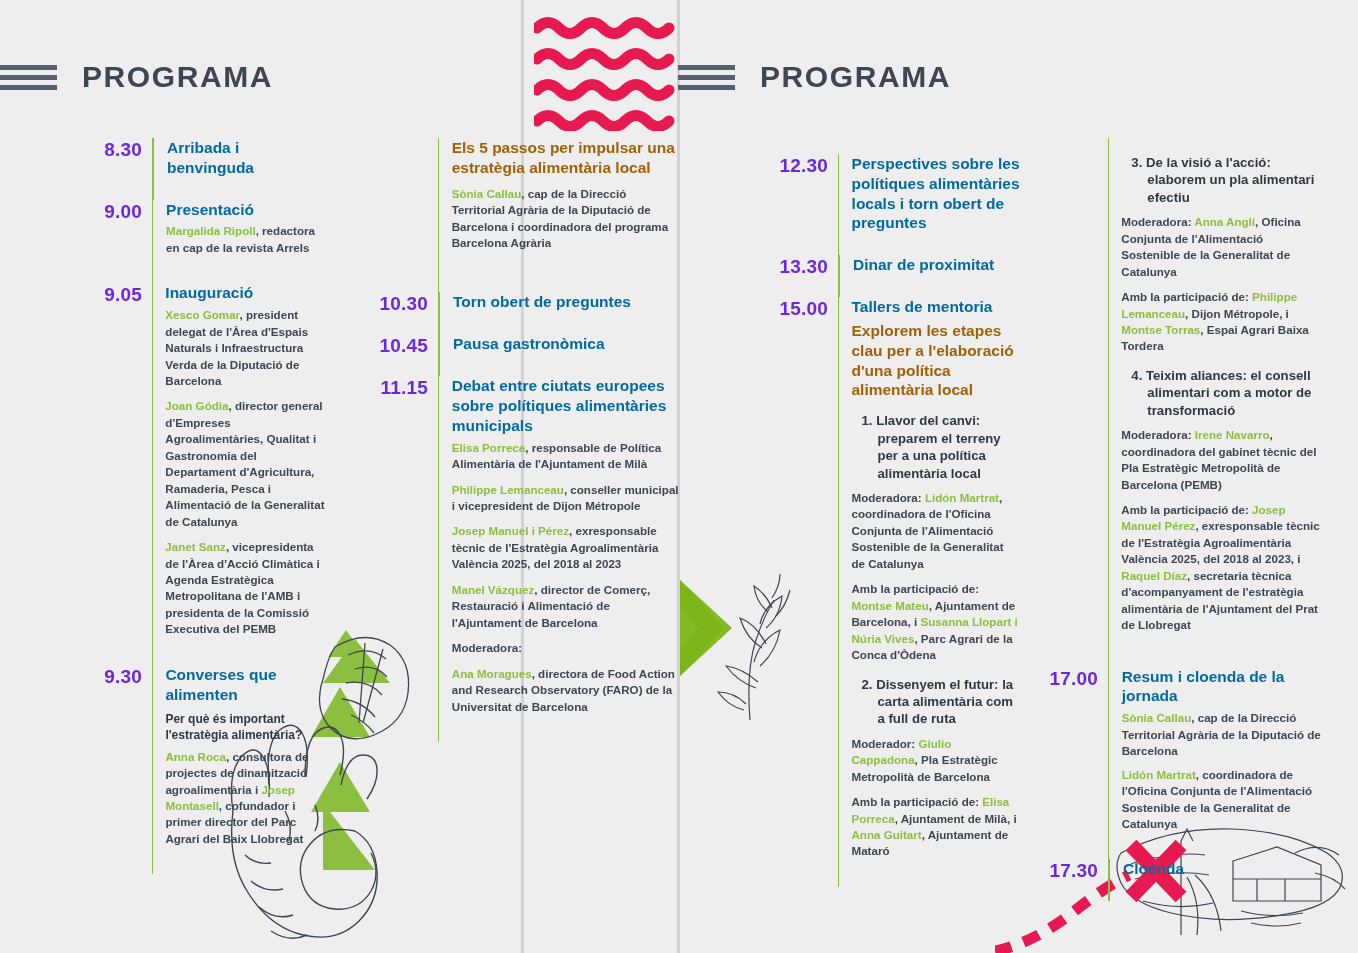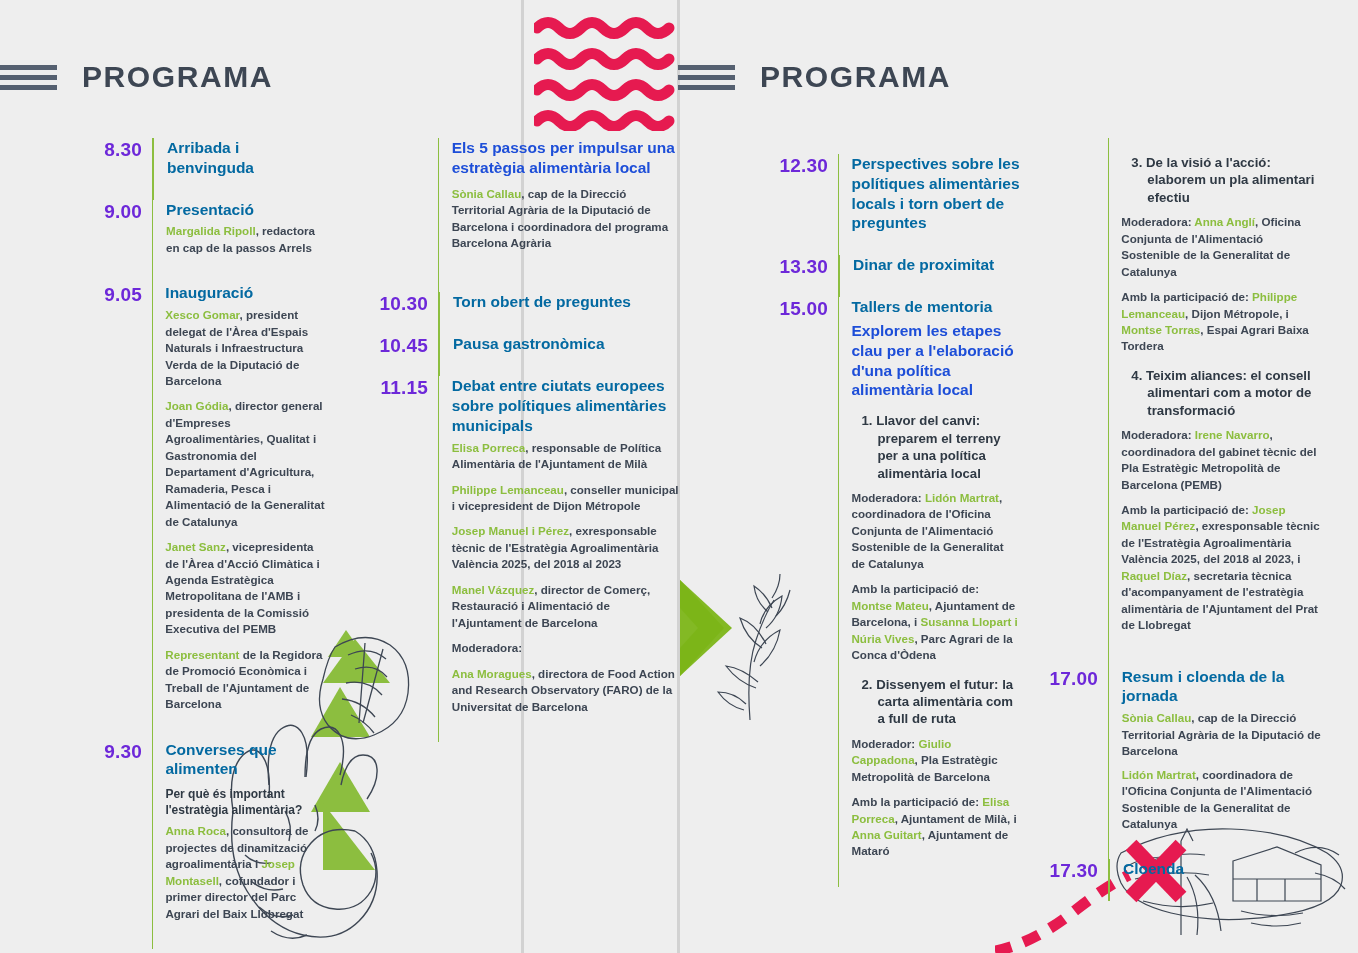--- a/index.html
+++ b/index.html
@@ -55,21 +55,21 @@
 
   h3.sess {
     font-size: 15.5px; font-weight: bold; color: #0369a1;
     line-height: 1.28; margin-bottom: 4px;
   }
   h4.sub {
     font-size: 12px; font-weight: bold; color: #2f3944;
     line-height: 1.3; margin: 8px 0 5px;
   }
   h4.sub-lg {
-    font-size: 15.5px; font-weight: bold; color: #1d4ed8;
+    font-size: 15.5px; font-weight: bold; color: #a16207;
     line-height: 1.28; margin-bottom: 8px;
   }
   .num-item {
     font-size: 13.2px; font-weight: bold; color: #2f3944;
     line-height: 1.32; margin: 12px 0 8px 10px;
     padding-left: 16px; text-indent: -16px;
   }
   p.desc {
     font-size: 11.6px; color: #3d4653; line-height: 1.42;
     margin-bottom: 9px; font-weight: bold;
@@ -197,41 +197,38 @@
         <h3 class="sess">Arribada i benvinguda</h3>
       </div>
     </div>
 
     <div class="row">
       <div class="time t-w1">9.00</div>
       <div class="rule"></div>
       <div class="body">
         <h3 class="sess">Presentació</h3>
         <p class="desc">
-          <span class="nm">Margalida Ripoll</span><span>, redactora en cap de la passos Arrels</span>
+          <span class="nm">Margalida Ripoll</span><span>, redactora en cap de la revista Arrels</span>
         </p>
       </div>
     </div>
 
     <div class="row">
       <div class="time t-w1">9.05</div>
       <div class="rule"></div>
       <div class="body">
         <h3 class="sess">Inauguració</h3>
         <p class="desc">
           <span class="nm">Xesco Gomar</span><span>, president delegat de l'Àrea d'Espais Naturals i Infraestructura Verda de la Diputació de Barcelona</span>
         </p>
         <p class="desc">
           <span class="nm">Joan Gódia</span><span>, director general d'Empreses Agroalimentàries, Qualitat i Gastronomia del Departament d'Agricultura, Ramaderia, Pesca i Alimentació de la Generalitat de Catalunya</span>
         </p>
         <p class="desc">
           <span class="nm">Janet Sanz</span><span>, vicepresidenta de l'Àrea d'Acció Climàtica i Agenda Estratègica Metropolitana de l'AMB i presidenta de la Comissió Executiva del PEMB</span>
-        </p>
-        <p class="desc">
-          <span class="nm">Representant</span><span> de la Regidora de Promoció Econòmica i Treball de l'Ajuntament de Barcelona</span>
         </p>
       </div>
     </div>
 
     <div class="row">
       <div class="time t-w1">9.30</div>
       <div class="rule"></div>
       <div class="body">
         <h3 class="sess">Converses que alimenten</h3>
         <h4 class="sub">Per què és important l'estratègia alimentària?</h4>

